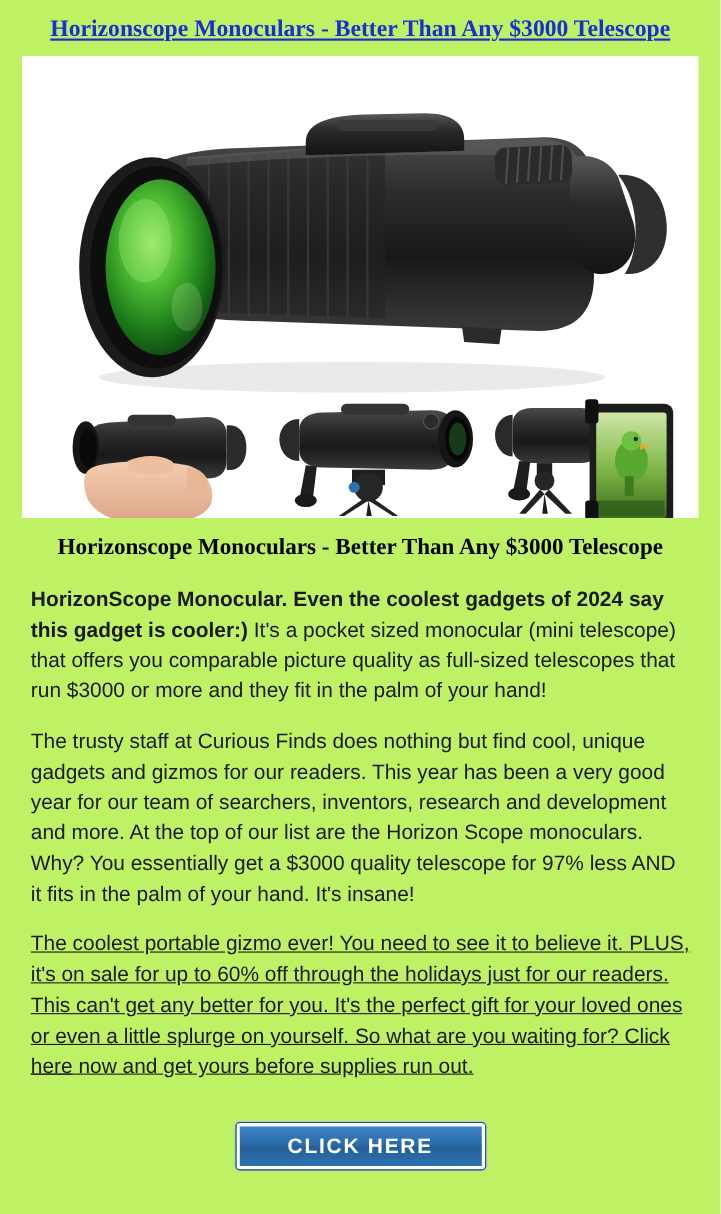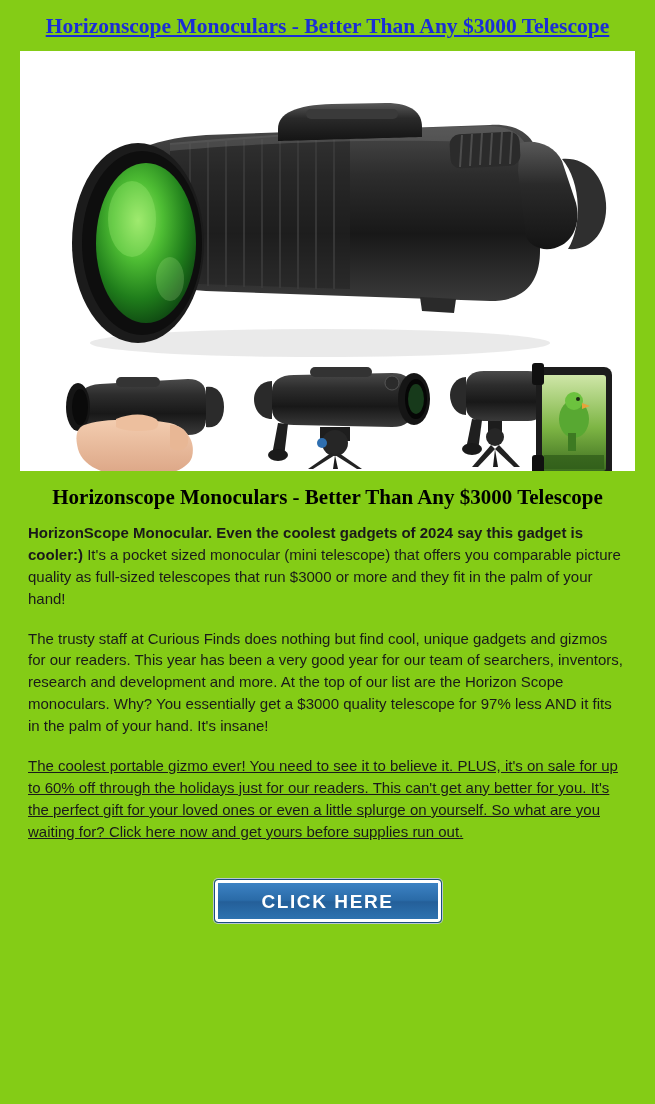--- a/index.html
+++ b/index.html
@@ -11,21 +11,21 @@
     width: 655px;
     min-height: 1104px;
     font-family: "Liberation Sans", sans-serif;
     color: #000000;
     -webkit-font-smoothing: antialiased;
   }
   .page {
     width: 655px;
     min-height: 1104px;
     position: relative;
-    background: #84cc16;
+    background: #bef264;
     box-sizing: border-box;
     overflow: hidden;
   }
 
   
   .top-headline {
     text-align: center;
     padding: 14px 10px 6px 10px;
   }
   .top-headline a {
@@ -55,22 +55,22 @@
     font-size: 21px;
     font-weight: bold;
     color: #000000;
     text-align: center;
     margin: 14px 0 0 0;
     padding: 0 6px;
   }
 
   
   .body-copy {
-    margin: 12px 28px 0 28px;
-    font-size: 15px;
+    margin: 22px 28px 0 28px;
+    font-size: 19px;
     line-height: 1.46;
     color: #1a1a1a;
   }
   .body-copy p {
     margin: 0 0 18px 0;
   }
   .body-copy p:last-child {
     margin-bottom: 0;
     text-decoration: underline;
   }

